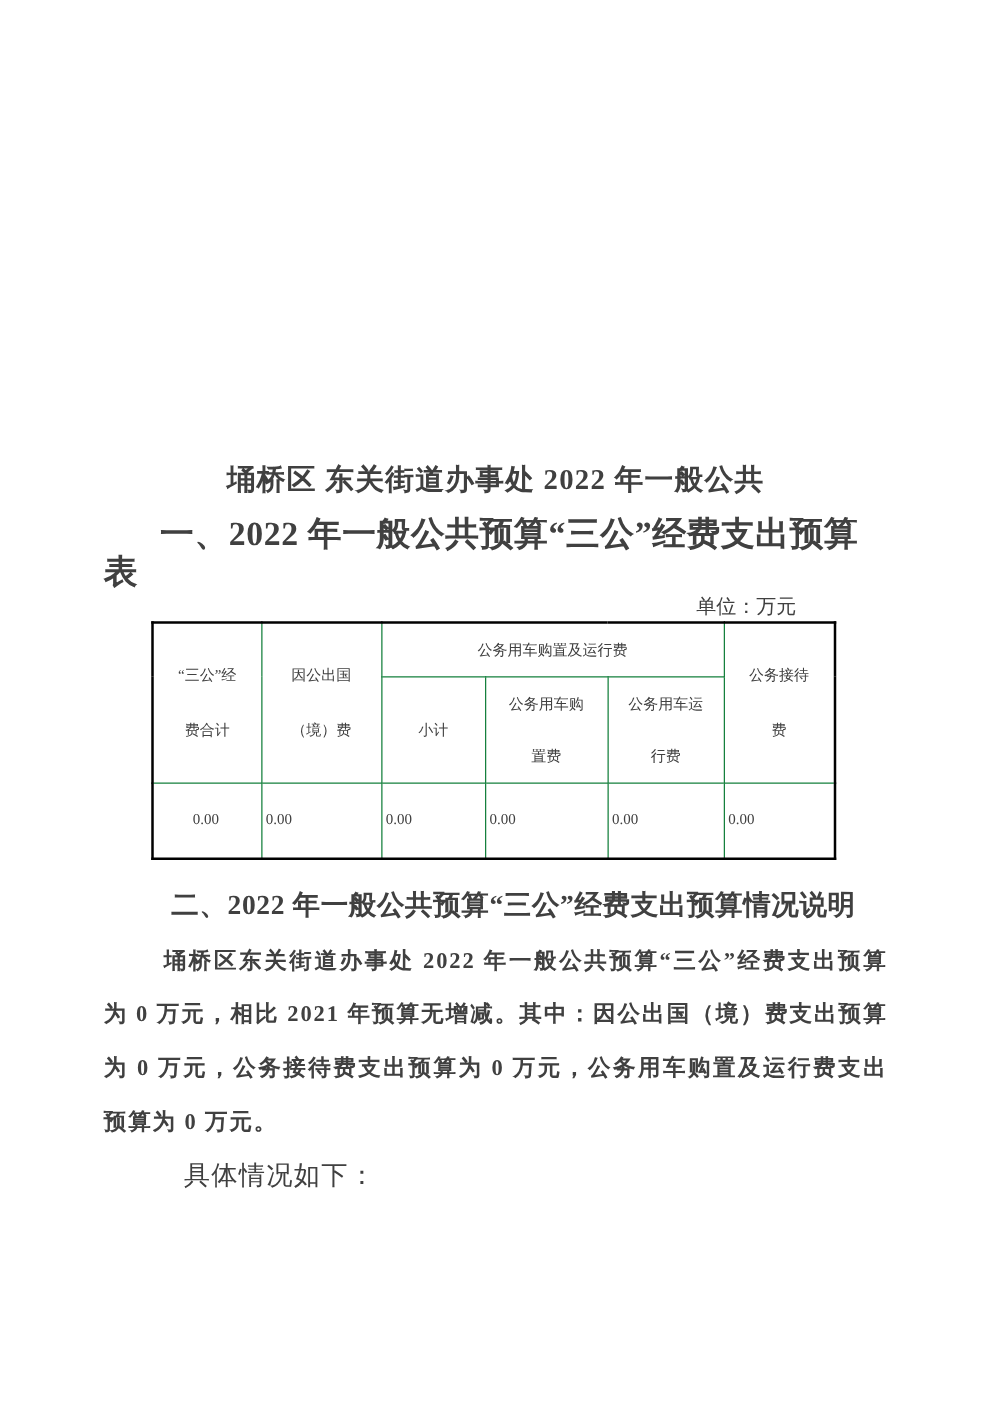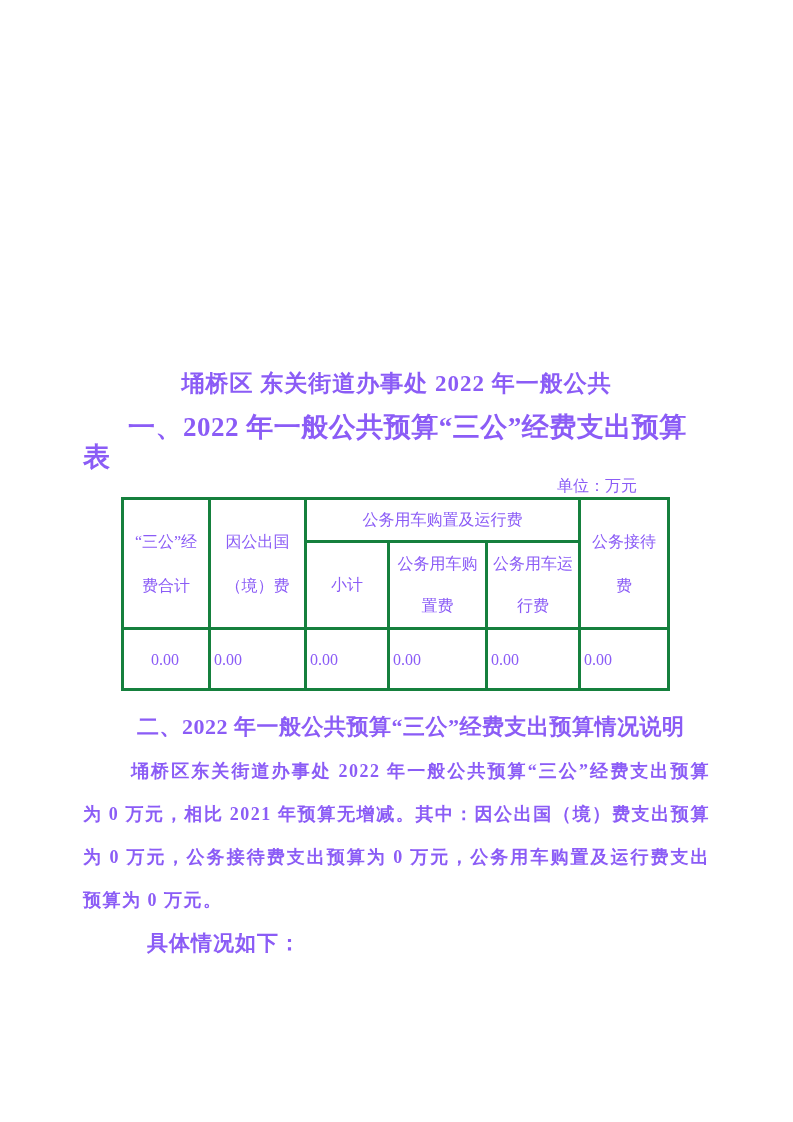--- a/index.html
+++ b/index.html
@@ -2,21 +2,21 @@
 <html lang="zh"><head>
 <meta charset="utf-8">
 <style>
   * { margin: 0; padding: 0; box-sizing: border-box; }
   html, body { background: #ffffff; }
   .page {
     position: relative;
     width: 791px;
     height: 1122px;
     background: #ffffff;
-    color: #8b5cf6;
+    color: #404040;
     font-family: "Liberation Serif", "DejaVu Serif", serif;
     overflow: hidden;
   }
   .content {
     position: absolute;
     left: 83px;
     top: 0;
     width: 627px;
   }
   .doc-title {
@@ -43,23 +43,23 @@
     padding-right: 73px;
   }
   table.budget {
     border-collapse: collapse;
     table-layout: fixed;
     width: 546px;
     margin: 1px 0 0 38px;
     border: 2px solid #000;
   }
   .budget th, .budget td {
-    border: 3px solid #15803d;
+    border: 1px solid #15803d;
     font-weight: normal;
-    font-size: 16px;
+    font-size: 12px;
   }
   .budget th {
     text-align: center;
     vertical-align: middle;
     white-space: pre-line;
     line-height: 44px;
     font-weight: normal;
   }
   .budget th.group { height: 43px; line-height: 22px; }
   .budget tr.subhead th { height: 83px; line-height: 42px; }
@@ -85,21 +85,20 @@
     text-align: justify;
     text-indent: 48px;
     letter-spacing: 1.5px;
     font-weight: bold;
   }
   .detail-note {
     font-size: 21px;
     line-height: 43px;
     text-indent: 64px;
     letter-spacing: 1px;
-    font-weight: bold;
   }
 </style>
 </head>
 <body>
 
 <div class="page">
   <div class="content">
 
     <div class="doc-title">
       <div>埇桥区 东关街道办事处 2022 年一般公共</div>

